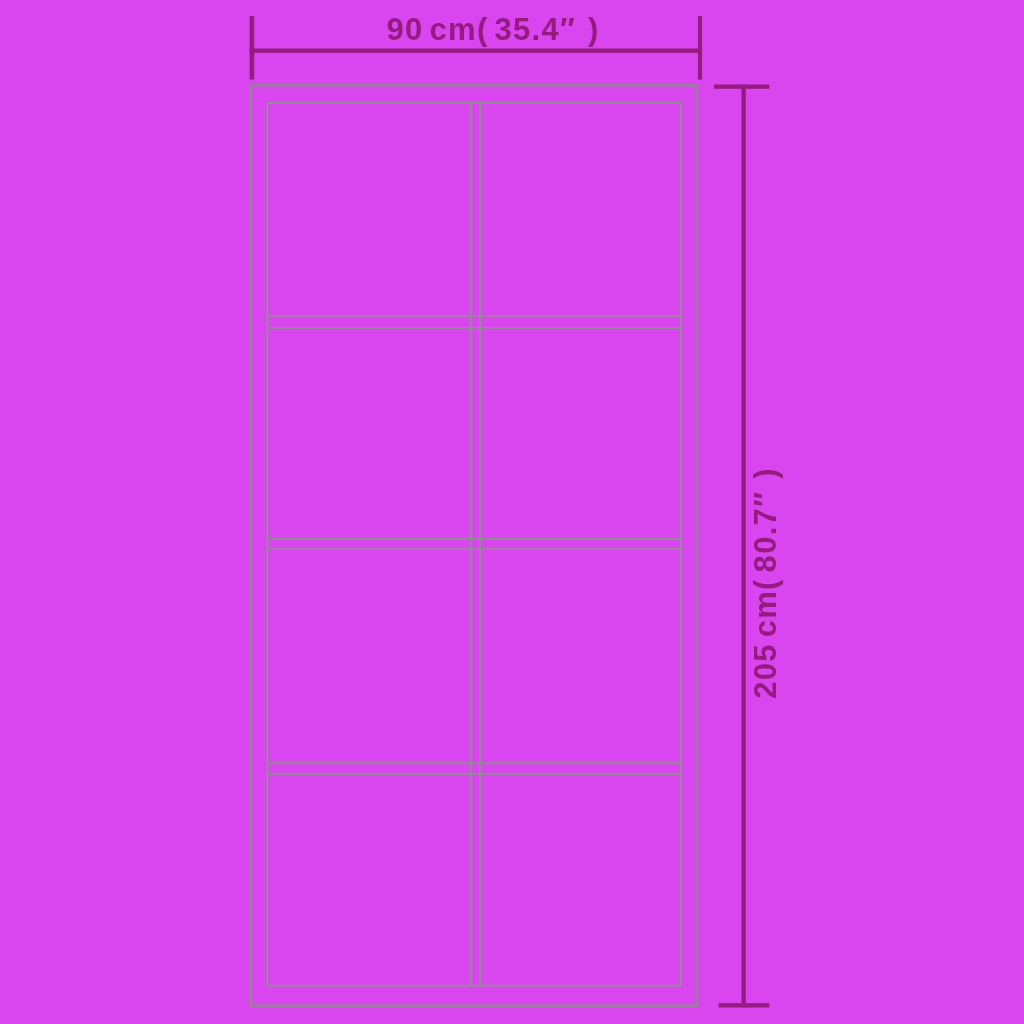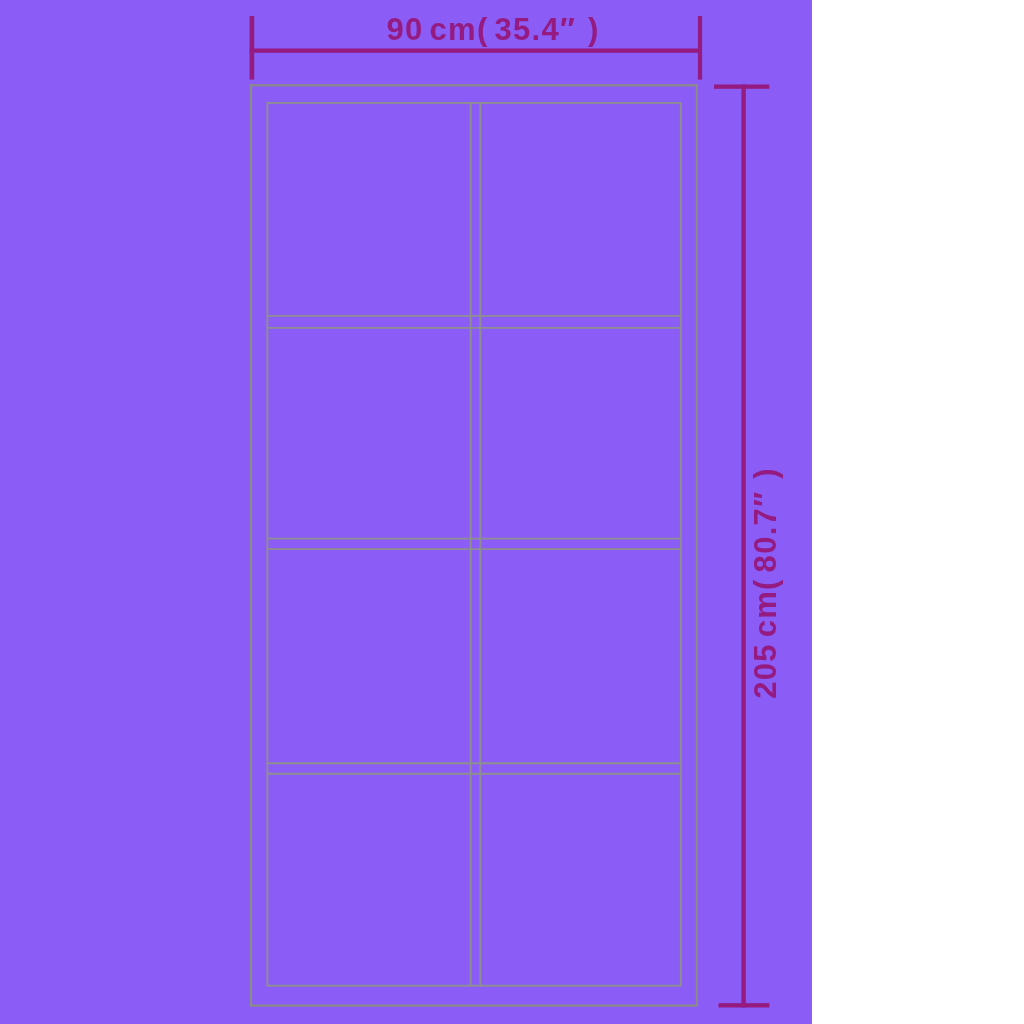--- a/index.html
+++ b/index.html
@@ -1,16 +1,16 @@
 <!DOCTYPE html>
 <html><head>
 <meta charset="utf-8">
 <style>
   html,body{margin:0;padding:0;background:#ffffff;}
-  .canvas{position:relative;width:812px;height:1024px;background:#8b5cf6;overflow:hidden;text-align:right;}
+  .canvas{position:relative;width:1024px;height:1024px;background:#d946ef;overflow:hidden;text-align:right;}
   svg{position:absolute;left:0;top:0;filter:blur(0.5px);}
   text{font-family:"Liberation Sans", sans-serif;font-weight:bold;fill:#951b81;}
 </style>
 </head>
 <body>
 <div class="canvas">
 <svg width="1024" height="1024" viewBox="0 0 1024 1024">
 
   <rect x="251" y="85.3" width="445.9" height="920.3" fill="none" stroke="#8a8a8a" stroke-width="2.3"></rect>
 

